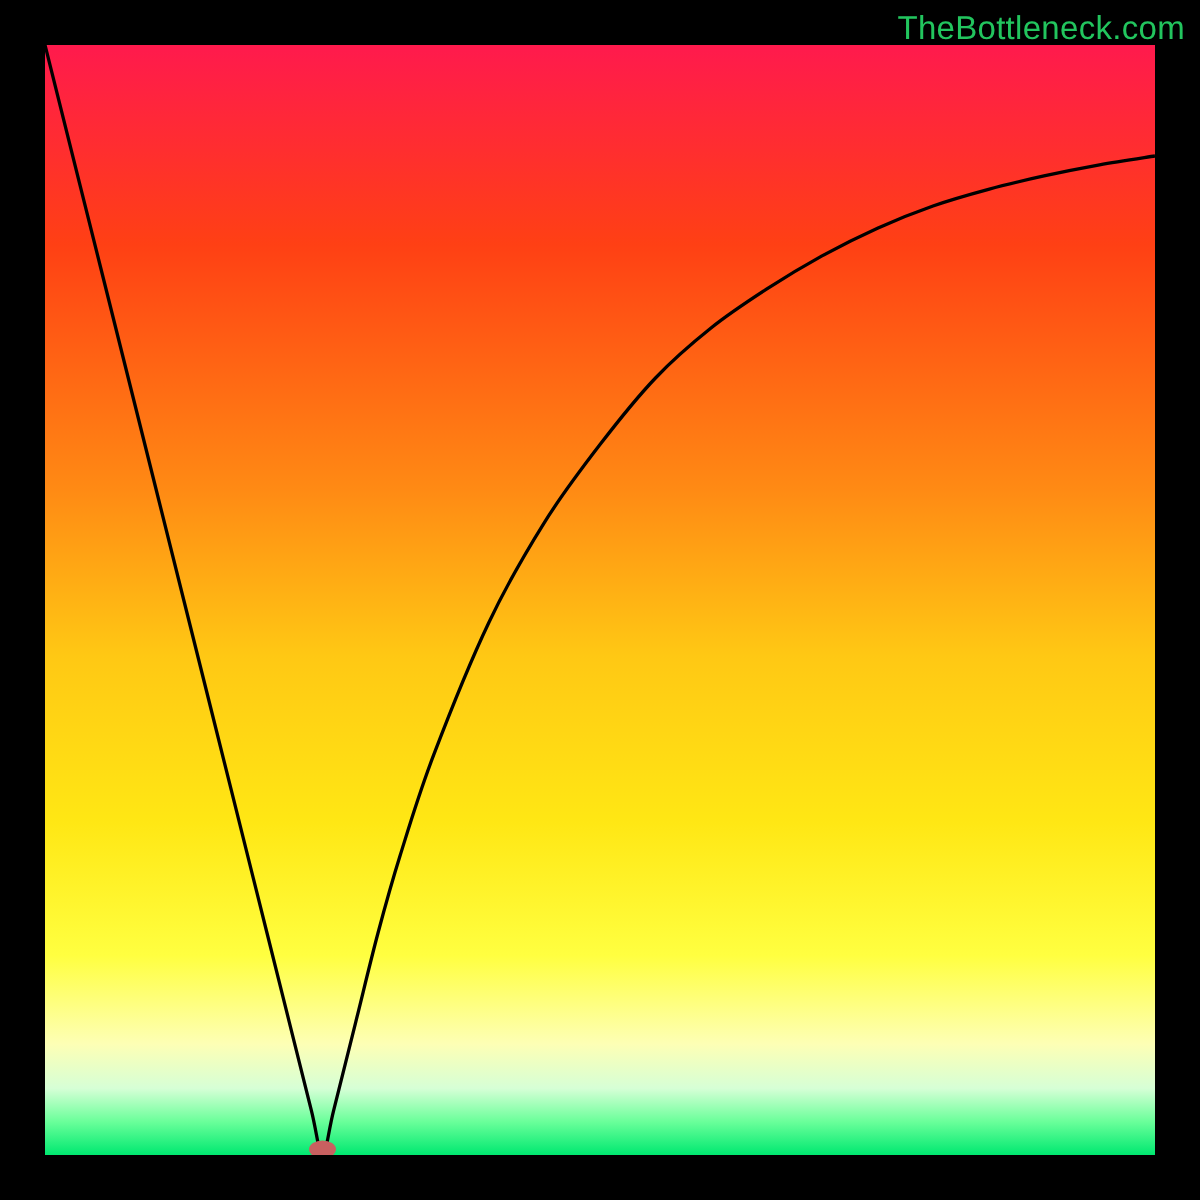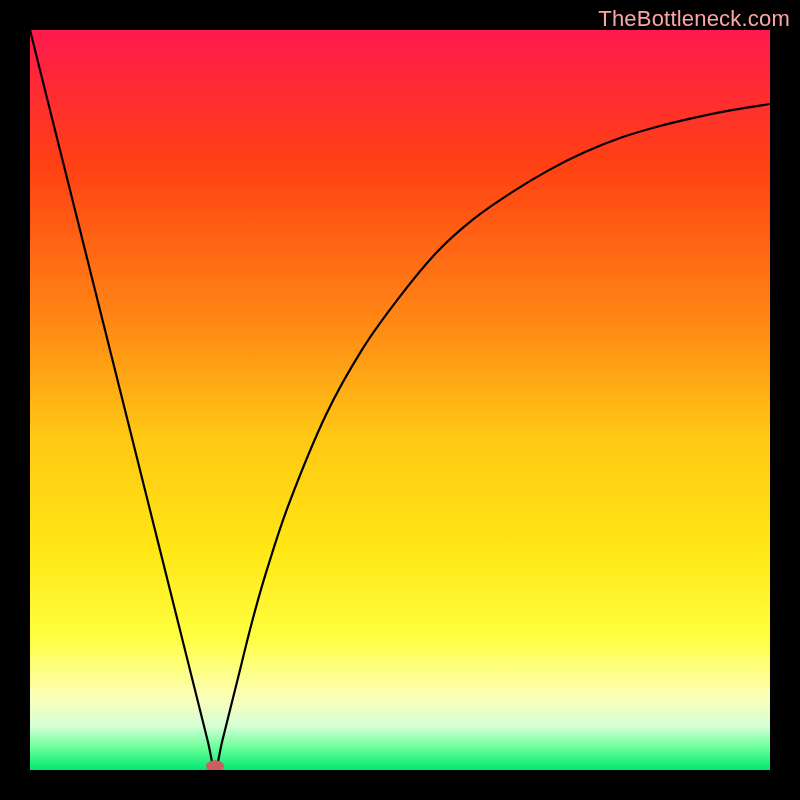--- a/index.html
+++ b/index.html
@@ -23,21 +23,21 @@
     position: absolute;
     top: 30px;
     left: 30px;
     width: 740px;
     height: 740px;
   }
   .attribution {
     position: absolute;
     top: 6px;
     right: 10px;
-    color: #fca5a5;
+    color: #22c55e;
     font-size: 22px;
     letter-spacing: 0.2px;
   }
 </style>
 </head>
 <body>
 
 <div class="frame">
 
   <div class="attribution">TheBottleneck.com</div>

